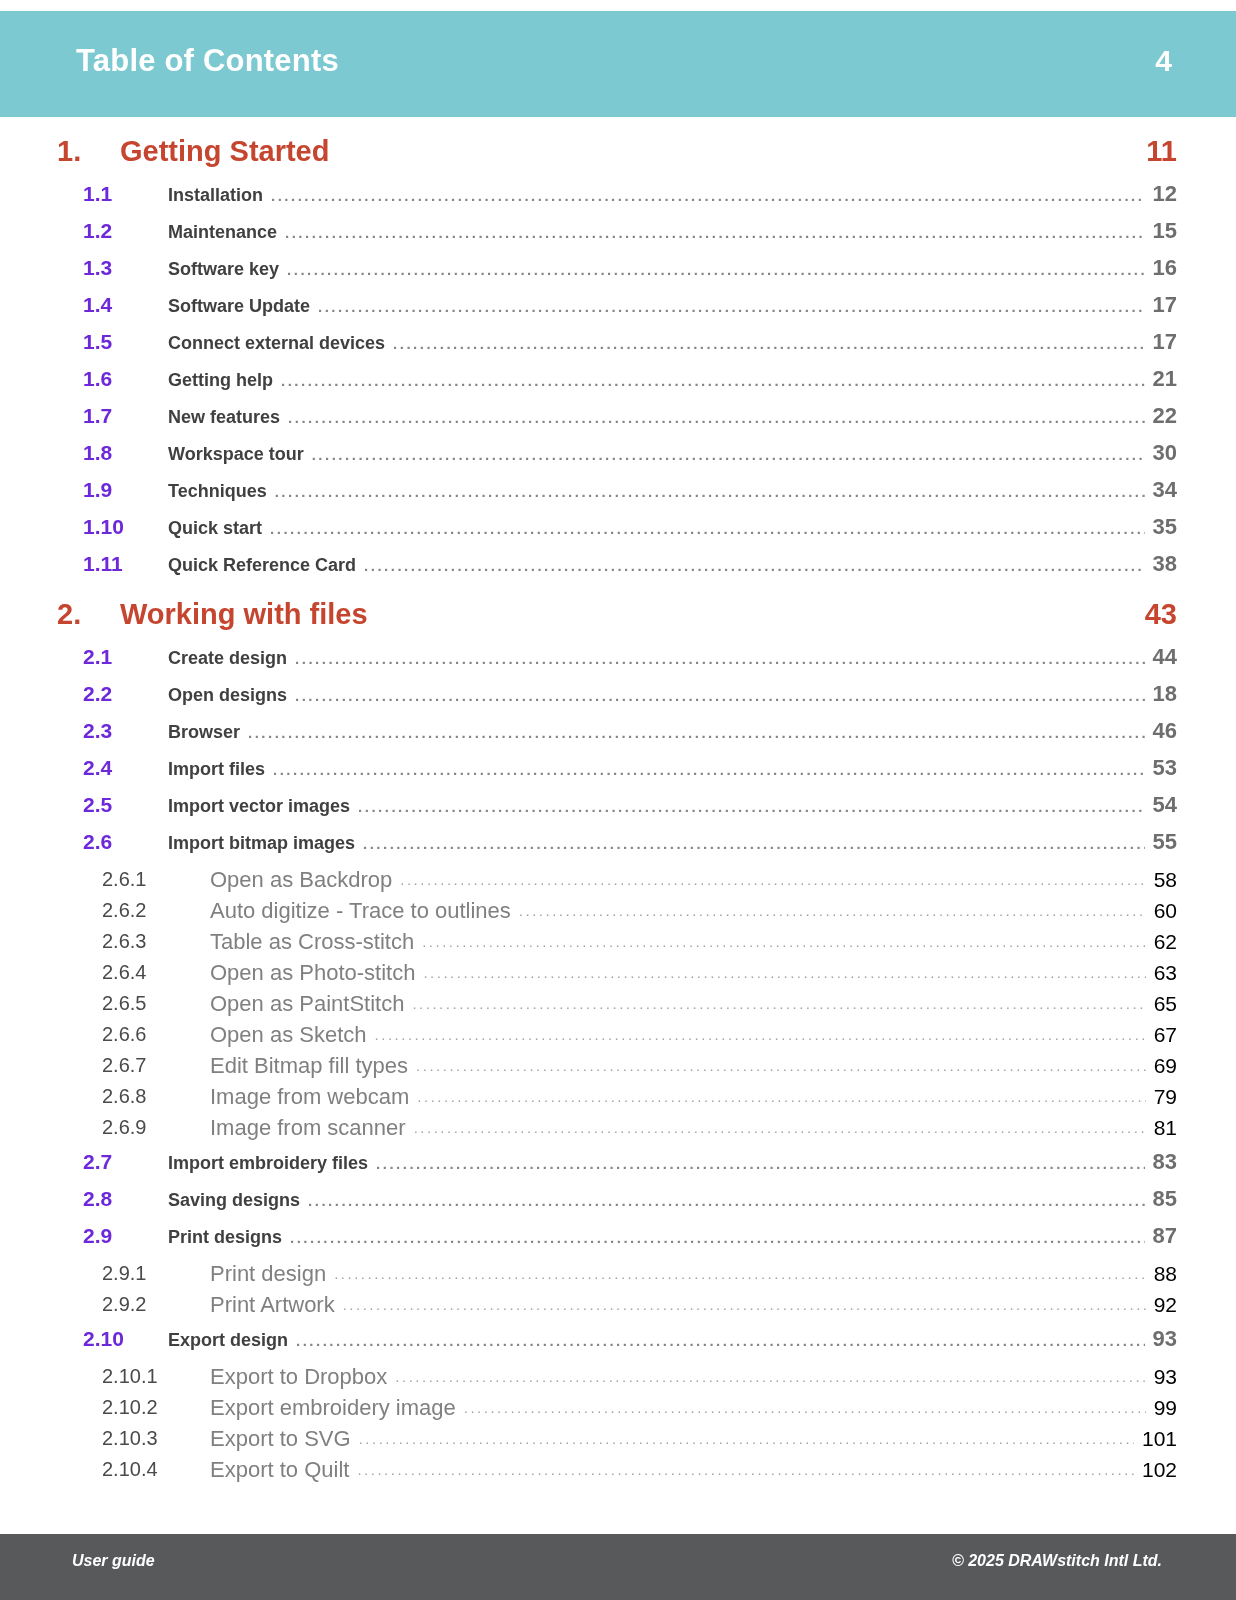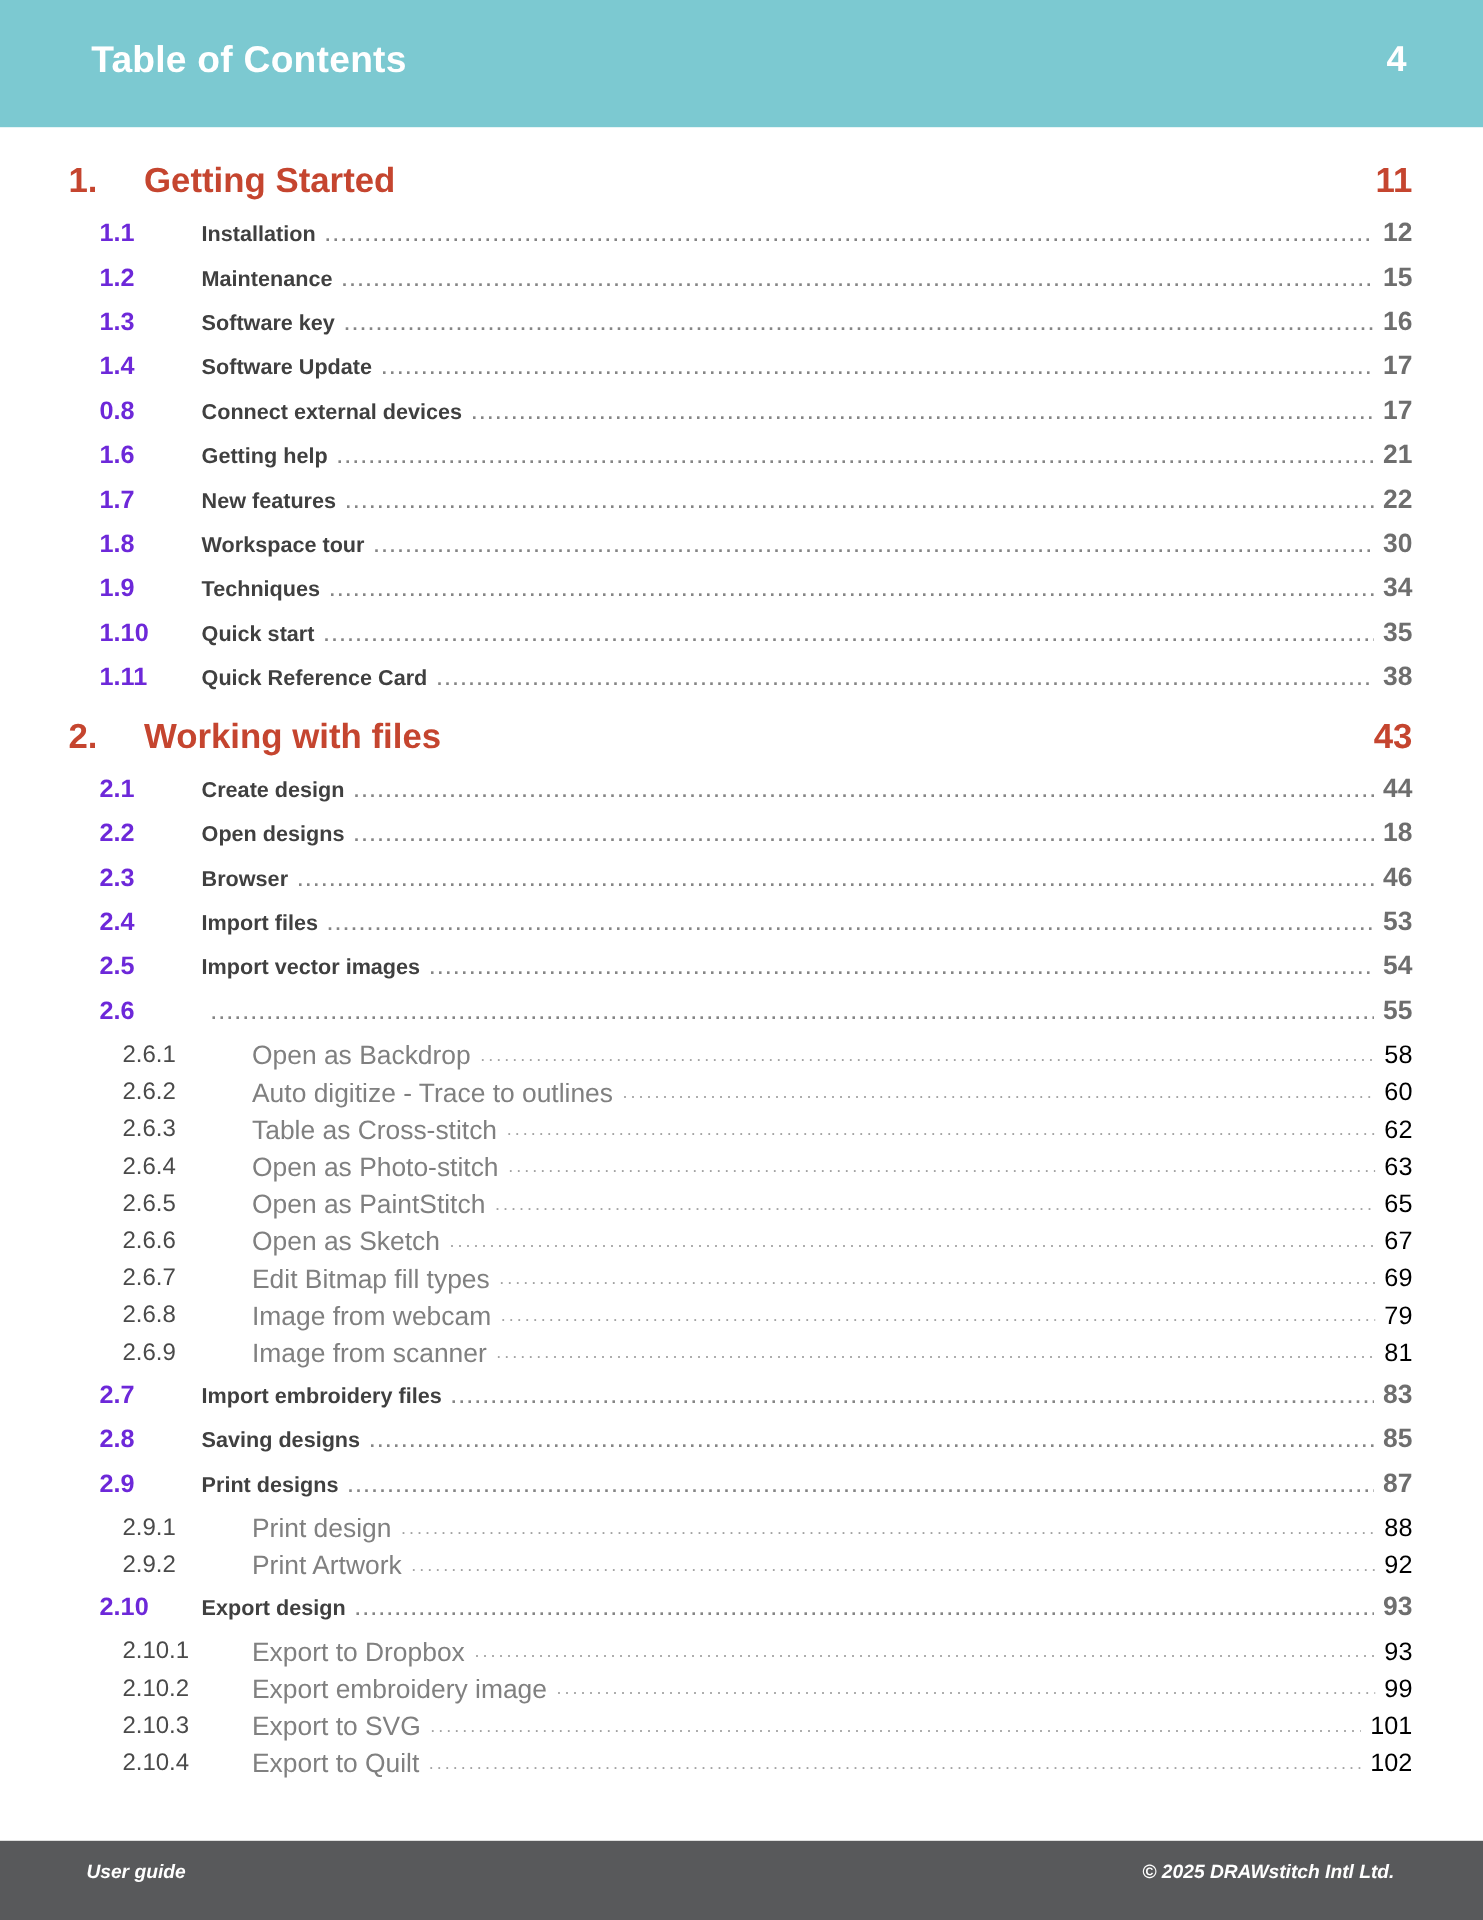--- a/index.html
+++ b/index.html
@@ -10,21 +10,21 @@
     position: relative;
     width: 1236px;
     height: 1600px;
     background: #ffffff;
     overflow: hidden;
   }
 
   
   .header {
     position: absolute;
-    top: 0; left: 0; right: 0;
+    top: 11px; left: 0; right: 0;
     height: 106px;
     background: var(--teal, #7cc9d1);
     display: flex;
     align-items: center;
     justify-content: space-between;
     padding: 0 64px 6px 76px;
   }
   .header-title {
     color: #ffffff;
     font-size: 31px;
@@ -145,21 +145,21 @@
         <span class="leader">....................................................................................................................................................................................................................................................................</span>
         <span class="pagenum">16</span>
       </div>
       <div class="row row-l2">
         <span class="num">1.4</span>
         <span class="title">Software Update</span>
         <span class="leader">....................................................................................................................................................................................................................................................................</span>
         <span class="pagenum">17</span>
       </div>
       <div class="row row-l2">
-        <span class="num">0.8</span>
+        <span class="num">1.5</span>
         <span class="title">Connect external devices</span>
         <span class="leader">....................................................................................................................................................................................................................................................................</span>
         <span class="pagenum">17</span>
       </div>
       <div class="row row-l2">
         <span class="num">1.6</span>
         <span class="title">Getting help</span>
         <span class="leader">....................................................................................................................................................................................................................................................................</span>
         <span class="pagenum">21</span>
       </div>
@@ -224,20 +224,21 @@
         <span class="pagenum">53</span>
       </div>
       <div class="row row-l2">
         <span class="num">2.5</span>
         <span class="title">Import vector images</span>
         <span class="leader">....................................................................................................................................................................................................................................................................</span>
         <span class="pagenum">54</span>
       </div>
       <div class="row row-l2">
         <span class="num">2.6</span>
+        <span class="title">Import bitmap images</span>
         <span class="leader">....................................................................................................................................................................................................................................................................</span>
         <span class="pagenum">55</span>
       </div>
       <div class="row row-l3">
         <span class="num">2.6.1</span>
         <span class="title">Open as Backdrop</span>
         <span class="leader">....................................................................................................................................................................................................................................................................</span>
         <span class="pagenum">58</span>
       </div>
       <div class="row row-l3">

